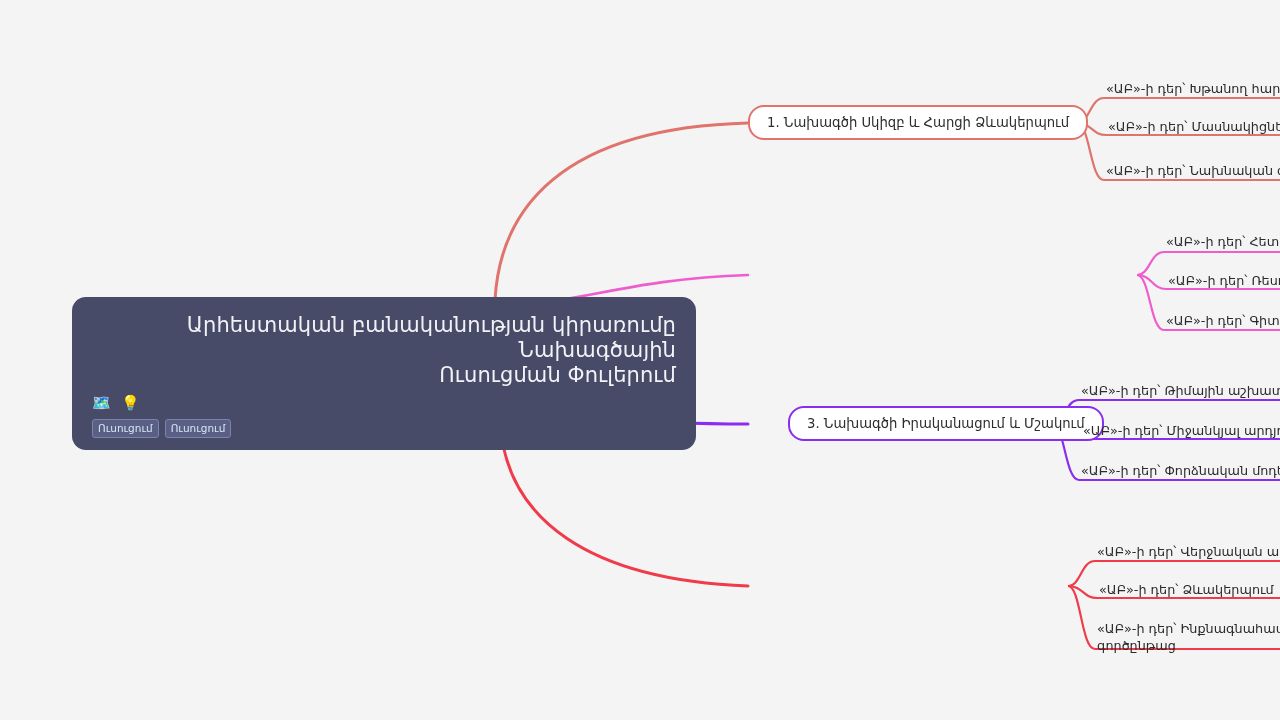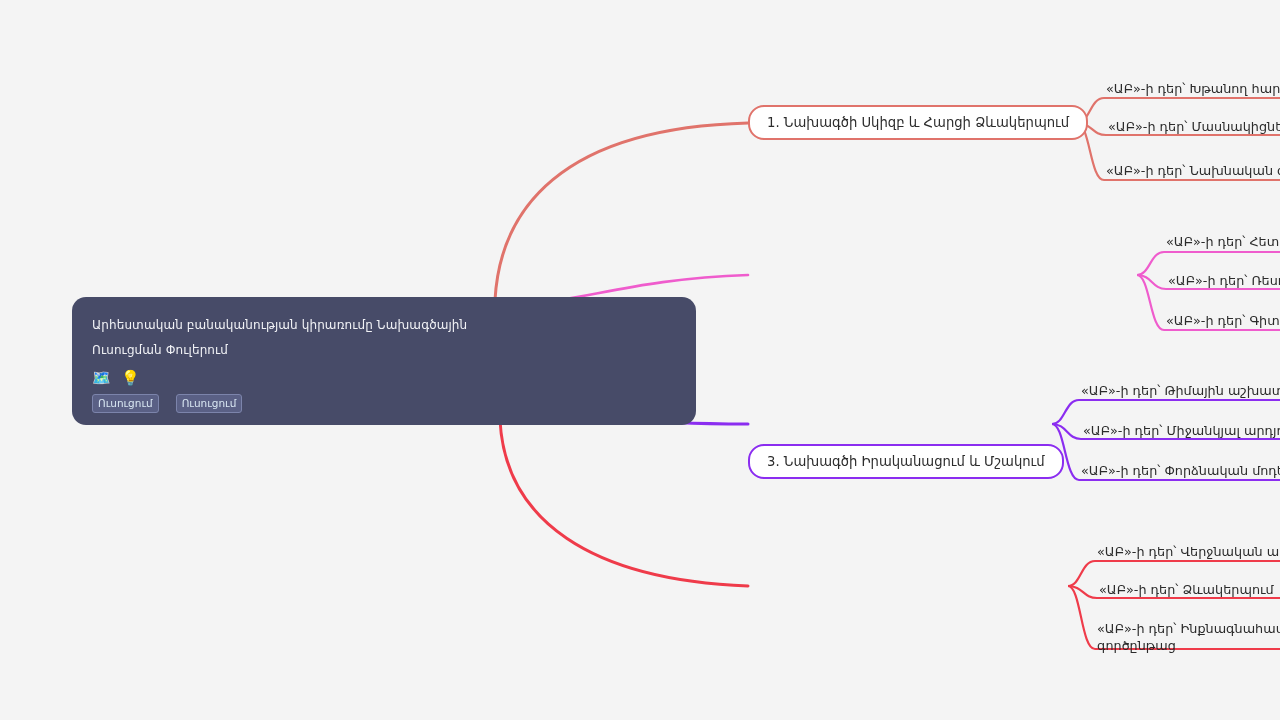--- a/index.html
+++ b/index.html
@@ -17,34 +17,35 @@
   .central {
     position: absolute;
     left: 72px; top: 297px;
     width: 624px; min-height: 122px;
     background: #474b68;
     border-radius: 14px;
     padding: 16px 20px 12px 20px;
     color: #f2f3f7;
   }
   .central-title {
-    font-size: 12px;
+    font-size: 21px;
     line-height: 25px;
     font-weight: 400;
     letter-spacing: .1px;
     color: #f1f2f6;
     white-space: pre-line;
+    text-align: right;
   }
   .central-emojis {
     margin-top: 6px;
     font-size: 15px;
     line-height: 18px;
     letter-spacing: 3px;
   }
-  .central-tags { margin-top: 7px; display: flex; gap: 17px; }
+  .central-tags { margin-top: 7px; display: flex; gap: 6px; }
   .tag {
     background: #5a6085;
     border: 1px solid #7c84ab;
     color: #d8e6f2;
     font-size: 10.5px;
     line-height: 12px;
     padding: 2px 5px 3px 5px;
     border-radius: 3px;
     white-space: nowrap;
   }
@@ -116,21 +117,21 @@
     <div class="central-emojis">🗺️ 💡</div>
     <div class="central-tags">
       <span class="tag">Ուսուցում</span>
       <span class="tag">Ուսուցում</span>
     </div>
   </div>
 
   <div class="branch" style="left:748px; top:105px; border-color:#e0736b;">
     <span class="branch-label">1. Նախագծի Սկիզբ և Հարցի Ձևակերպում</span>
   </div>
-  <div class="branch" style="left:748px; top:406px; border-color:#8b2df0;margin-top:38px;">
+  <div class="branch" style="left:788px; top:406px; border-color:#8b2df0;">
     <span class="branch-label">3. Նախագծի Իրականացում և Մշակում</span>
   </div>
 
   <div class="leaf" style="left:1106px; top:80px;">«ԱԲ»-ի դեր՝ Խթանող հարց</div>
   <div class="leaf" style="left:1108px; top:118px;">«ԱԲ»-ի դեր՝ Մասնակիցներ</div>
   <div class="leaf" style="left:1106px; top:162px;">«ԱԲ»-ի դեր՝ Նախնական գ</div>
 
   <div class="leaf" style="left:1166px; top:233px;">«ԱԲ»-ի դեր՝ Հետա</div>
   <div class="leaf" style="left:1168px; top:272px;">«ԱԲ»-ի դեր՝ Ռեսու</div>
   <div class="leaf" style="left:1166px; top:312px;">«ԱԲ»-ի դեր՝ Գիտե</div>

